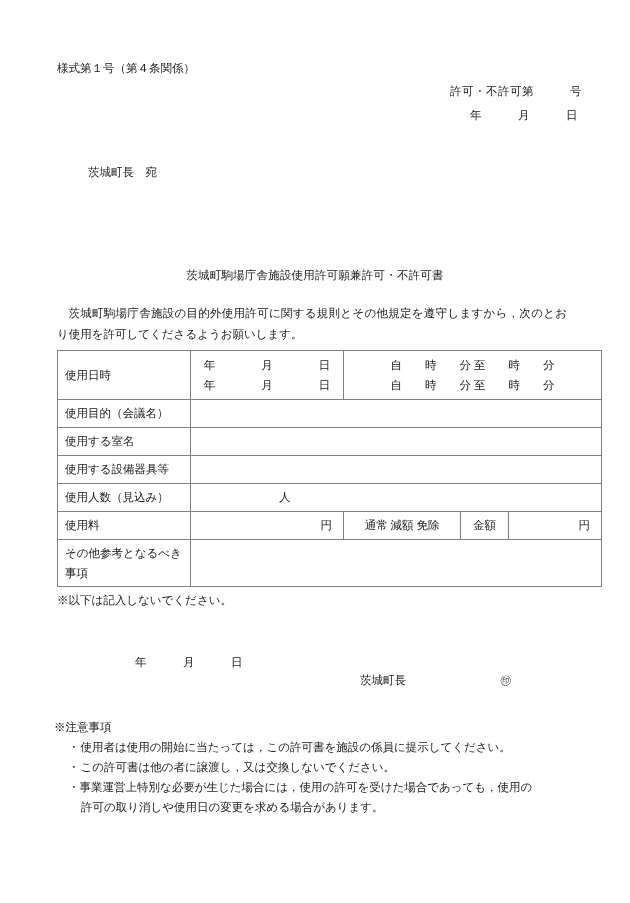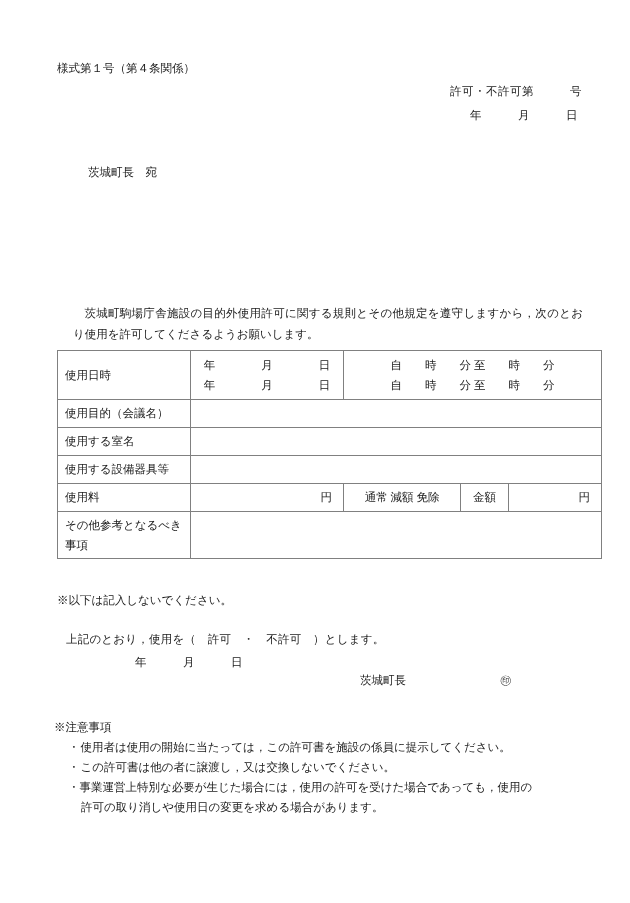--- a/index.html
+++ b/index.html
@@ -40,21 +40,21 @@
     position: absolute;
     left: 0; right: 0;
     top: 268px;
     text-align: center;
     letter-spacing: .2px;
   }
 
   
   #intro {
     position: absolute;
-    left: 73px;
+    left: 57px;
     top: 303px;
     width: 510px;
     line-height: 21px;
     text-indent: 1em;
     text-align: justify;
   }
 
   
   #main-table {
     position: absolute;
@@ -140,20 +140,21 @@
 
   <div class="abs ln" id="form-code">様式第１号（第４条関係）</div>
 
   <div class="abs ln" id="permit-number">許可・不許可第　　　号</div>
 
   <div class="abs ln" id="permit-date">年　　　月　　　日</div>
 
   <div class="abs ln" id="addressee">茨城町長　宛</div>
 
 
+  <div id="doc-title">茨城町駒場庁舎施設使用許可願兼許可・不許可書</div>
 
   <div id="intro">茨城町駒場庁舎施設の目的外使用許可に関する規則とその他規定を遵守しますから，次のとおり使用を許可してくださるようお願いします。</div>
 
   <table id="main-table">
     <colgroup>
       <col style="width:133px">
       <col style="width:153px">
       <col style="width:117px">
       <col style="width:48px">
       <col style="width:93px">
@@ -174,39 +175,42 @@
       <tr>
         <td class="lbl">使用する室名</td>
         <td class="plain-cell" colspan="4"></td>
       </tr>
 
       <tr>
         <td class="lbl">使用する設備器具等</td>
         <td class="plain-cell" colspan="4"></td>
       </tr>
 
+      <tr>
+        <td class="lbl">使用人数（見込み）</td>
+        <td class="people-cell" colspan="4"><span>人</span></td>
+      </tr>
 
       <tr>
         <td class="lbl">使用料</td>
         <td class="fee-yen-1"><span>円</span></td>
         <td class="fee-opts">通常 減額 免除</td>
         <td class="fee-kin">金額</td>
         <td class="fee-yen-2"><span>円</span></td>
       </tr>
 
       <tr>
         <td class="lbl other-lbl">その他参考となるべき事項</td>
         <td class="other-cell" colspan="4"></td>
       </tr>
     </tbody>
   </table>
 
   <div class="abs ln" id="no-entry-note">※以下は記入しないでください。</div>
 
-  <div class="abs ln" id="decision-line">上記のとおり，使用を（　許可　・　不許可　）とします。</div>
 
   <div class="abs ln" id="decision-date">年　　　月　　　日</div>
 
   <div class="abs ln" id="signer-name">茨城町長</div>
 
   <div class="abs ln" id="signer-seal">㊞</div>
 
   <div id="cautions">
     <div id="cautions-title">※注意事項</div>
 

